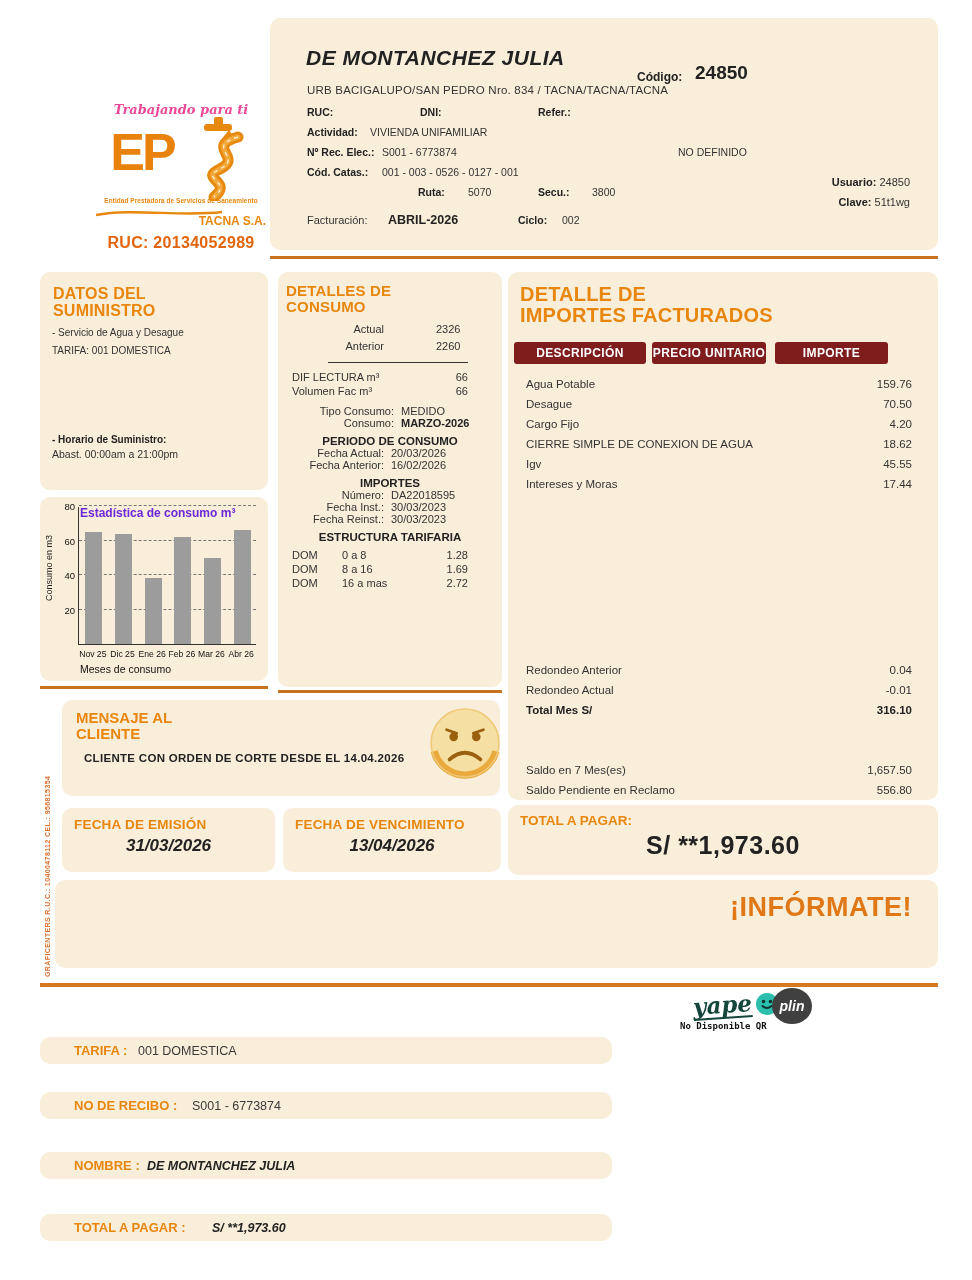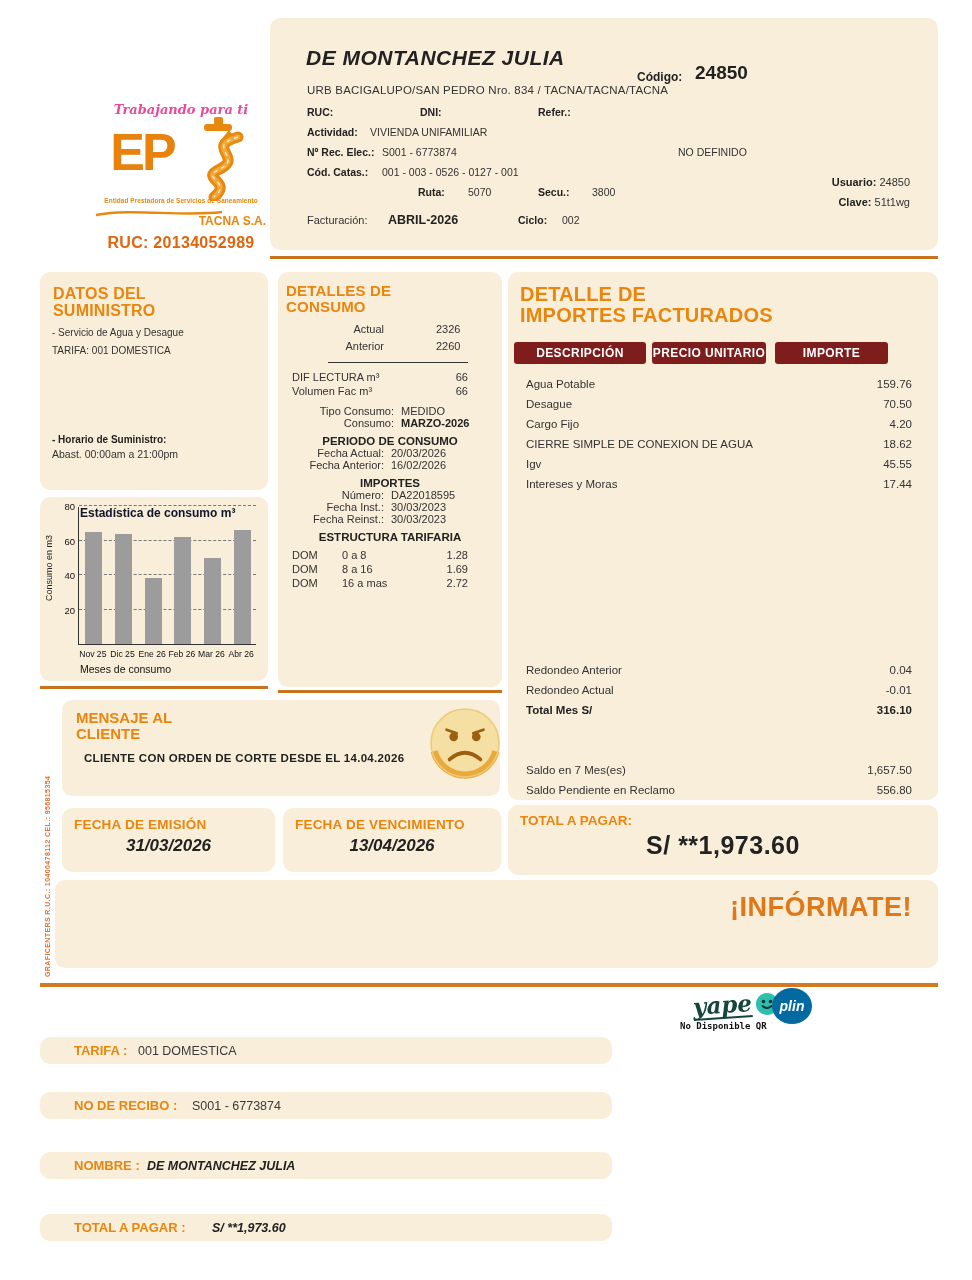--- a/index.html
+++ b/index.html
@@ -25,21 +25,21 @@
   .hlbl { font-weight:800; color:#222; font-size:10.5px; }
   .hval { color:#333; font-size:10.5px; }
   .haddr { position:absolute; left:37px; top:66px; font-size:11.5px; color:#333; letter-spacing:0.2px; }
 
   
   .sec-title { font-size:16px; line-height:17px; letter-spacing:0.2px; }
   .small-txt { font-size:10px; color:#333; }
 
   
   #chart-panel { left:40px; top:497px; width:228px; height:184px; }
-  #chart-title { position:absolute; left:40px; top:9px; font-size:12px; font-weight:800; color:#0f172a; }
+  #chart-title { position:absolute; left:40px; top:9px; font-size:12px; font-weight:800; color:#6d28d9; }
   #chart-ylabel { position:absolute; left:-26px; top:66px; font-size:9px; color:#222; transform:rotate(-90deg); width:70px; text-align:center; }
   #plot { position:absolute; left:38px; top:10px; width:178px; height:138px; border-left:1.5px solid #333; border-bottom:1.5px solid #333; }
   .gridline { position:absolute; left:0; width:100%; border-top:1.5px dashed #777; }
   .ytick { position:absolute; font-size:9.5px; color:#111; width:22px; text-align:right; }
   .bar { position:absolute; bottom:0; }
   .xlab { position:absolute; top:152px; font-size:8.6px; color:#111; text-align:center; white-space:nowrap; }
   #chart-xlabel { position:absolute; left:40px; top:166px; width:178px; text-align:left; font-size:10.5px; color:#111; }
 
   
   #consumo-panel { left:278px; top:272px; width:224px; height:415px; font-size:11px; color:#333; }
@@ -77,21 +77,21 @@
   #informate-panel { left:55px; top:880px; width:883px; height:88px; }
   .informate-text { position:absolute; right:26px; top:12px; font-size:27px; font-weight:800; color:#E07818; letter-spacing:0.5px; }
 
   #printer-note { position:absolute; left:44px; top:762px; height:215px; writing-mode:vertical-rl; transform:rotate(180deg); font-size:7px; color:#E0712F; letter-spacing:0.4px; font-weight:700; }
 
   #thick-line { position:absolute; left:40px; top:983px; width:898px; height:4px; background:#D4791F; }
 
   
   #yape { position:absolute; left:693px; top:992px; display:flex; align-items:center; }
   .yape-word { font-family:"DejaVu Serif", serif; font-style:italic; font-weight:700; font-size:23px; color:#14463C; border-bottom:2px solid #14463C; line-height:24px; transform:rotate(-4deg); }
-  #plin { position:absolute; left:772px; top:988px; width:40px; height:36px; background:#0369a1; border-radius:50%; color:#fff; font-weight:800; font-style:italic; font-size:14px; text-align:center; line-height:36px; }
+  #plin { position:absolute; left:772px; top:988px; width:40px; height:36px; background:#404040; border-radius:50%; color:#fff; font-weight:800; font-style:italic; font-size:14px; text-align:center; line-height:36px; }
   #qr-note { position:absolute; left:680px; top:1021px; font-family:"DejaVu Sans Mono", monospace; font-size:9px; font-weight:700; color:#111; }
 
   
   .strip { position:absolute; left:40px; width:572px; height:27px; background:#F9EEDA; border-radius:10px; }
   .strip .lab { position:absolute; left:34px; top:6px; font-size:13px; }
   .strip .val { position:absolute; top:7px; font-size:12.5px; color:#3a3a3a; }
   .val-bi { font-weight:800; font-style:italic; color:#222 !important; }
 </style>
 </head>
 <body>

